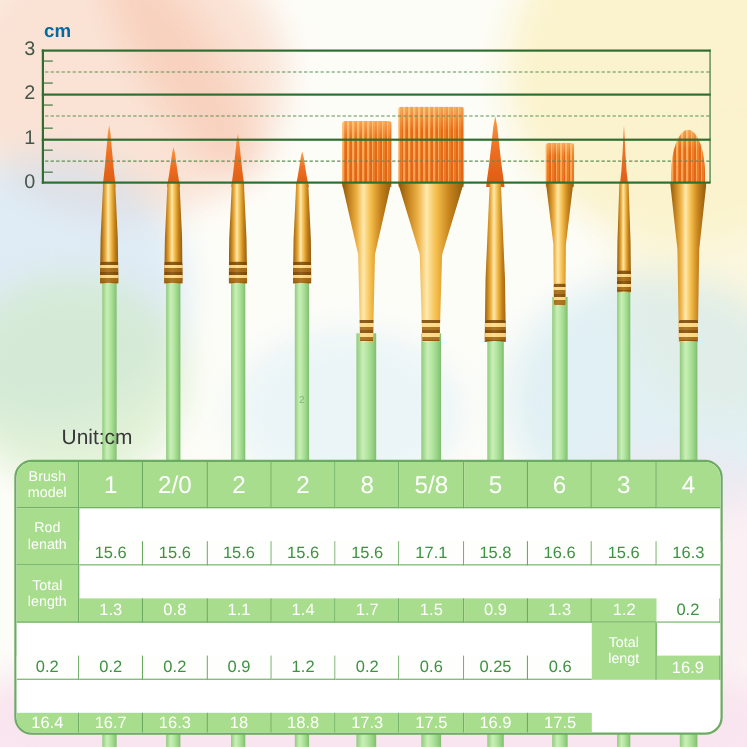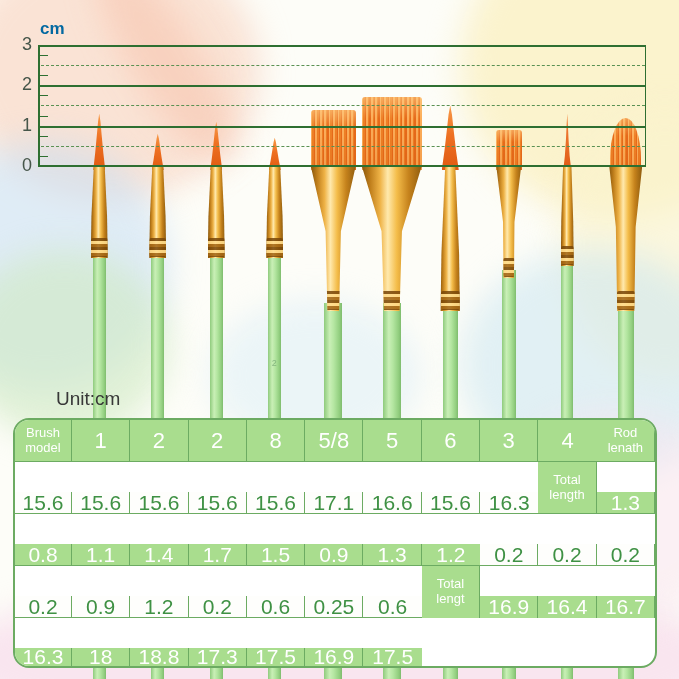--- a/index.html
+++ b/index.html
@@ -62,21 +62,21 @@
     border:2px solid #6cab62;border-radius:16px;overflow:hidden;background:#fff;}
   .cell{display:flex;align-items:center;justify-content:center;
         border-right:1px solid #6cab62;border-bottom:1px solid #6cab62;}
   .cell.lastcol{border-right:none;}
   .cell.lastrow{border-bottom:none;}
   .cell.green{background:#a9dd8e;color:#fff;}
   .cell.white{background:#fefefc;color:#3f9144;}
   .cell.lbl{background:#a9dd8e;color:#fff;font-size:13px;line-height:1.12;
             text-align:center;padding:0 3px;}
   .cell.hdr{font-size:22px;}
-  .cell.val{font-size:21px;margin-top:30px;}
+  .cell.val{font-size:15px;margin-top:30px;}
 </style>
 </head>
 <body>
 
 <div class="stage">
   <div>
     <div class="blob b1"></div>
     <div class="blob b2"></div>
     <div class="blob b3"></div>
     <div class="blob b4"></div>
@@ -184,35 +184,37 @@
       <div class="rl-num" style="top: 74.33px;">2</div>
       <div class="rl-num" style="top: 114.66px;">1</div>
       <div class="rl-num" style="top: 154.99px;">0</div>
     </div>
   <div class="cm-label">cm</div>
 
   <div class="unit-note">Unit:cm</div>
   <div id="size-table">
       <div class="cell lbl">Brush model</div>
       <div class="cell green hdr">1</div>
+      <div class="cell green hdr">2/0</div>
       <div class="cell green hdr">2</div>
       <div class="cell green hdr">2</div>
       <div class="cell green hdr">8</div>
       <div class="cell green hdr">5/8</div>
       <div class="cell green hdr">5</div>
       <div class="cell green hdr">6</div>
       <div class="cell green hdr">3</div>
       <div class="cell green hdr lastcol">4</div>
       <div class="cell lbl">Rod lenath</div>
       <div class="cell white val">15.6</div>
       <div class="cell white val">15.6</div>
       <div class="cell white val">15.6</div>
       <div class="cell white val">15.6</div>
       <div class="cell white val">15.6</div>
       <div class="cell white val">17.1</div>
+      <div class="cell white val">15.8</div>
       <div class="cell white val">16.6</div>
       <div class="cell white val">15.6</div>
       <div class="cell white val lastcol">16.3</div>
       <div class="cell lbl">Total length</div>
       <div class="cell green val">1.3</div>
       <div class="cell green val">0.8</div>
       <div class="cell green val">1.1</div>
       <div class="cell green val">1.4</div>
       <div class="cell green val">1.7</div>
       <div class="cell green val">1.5</div>

